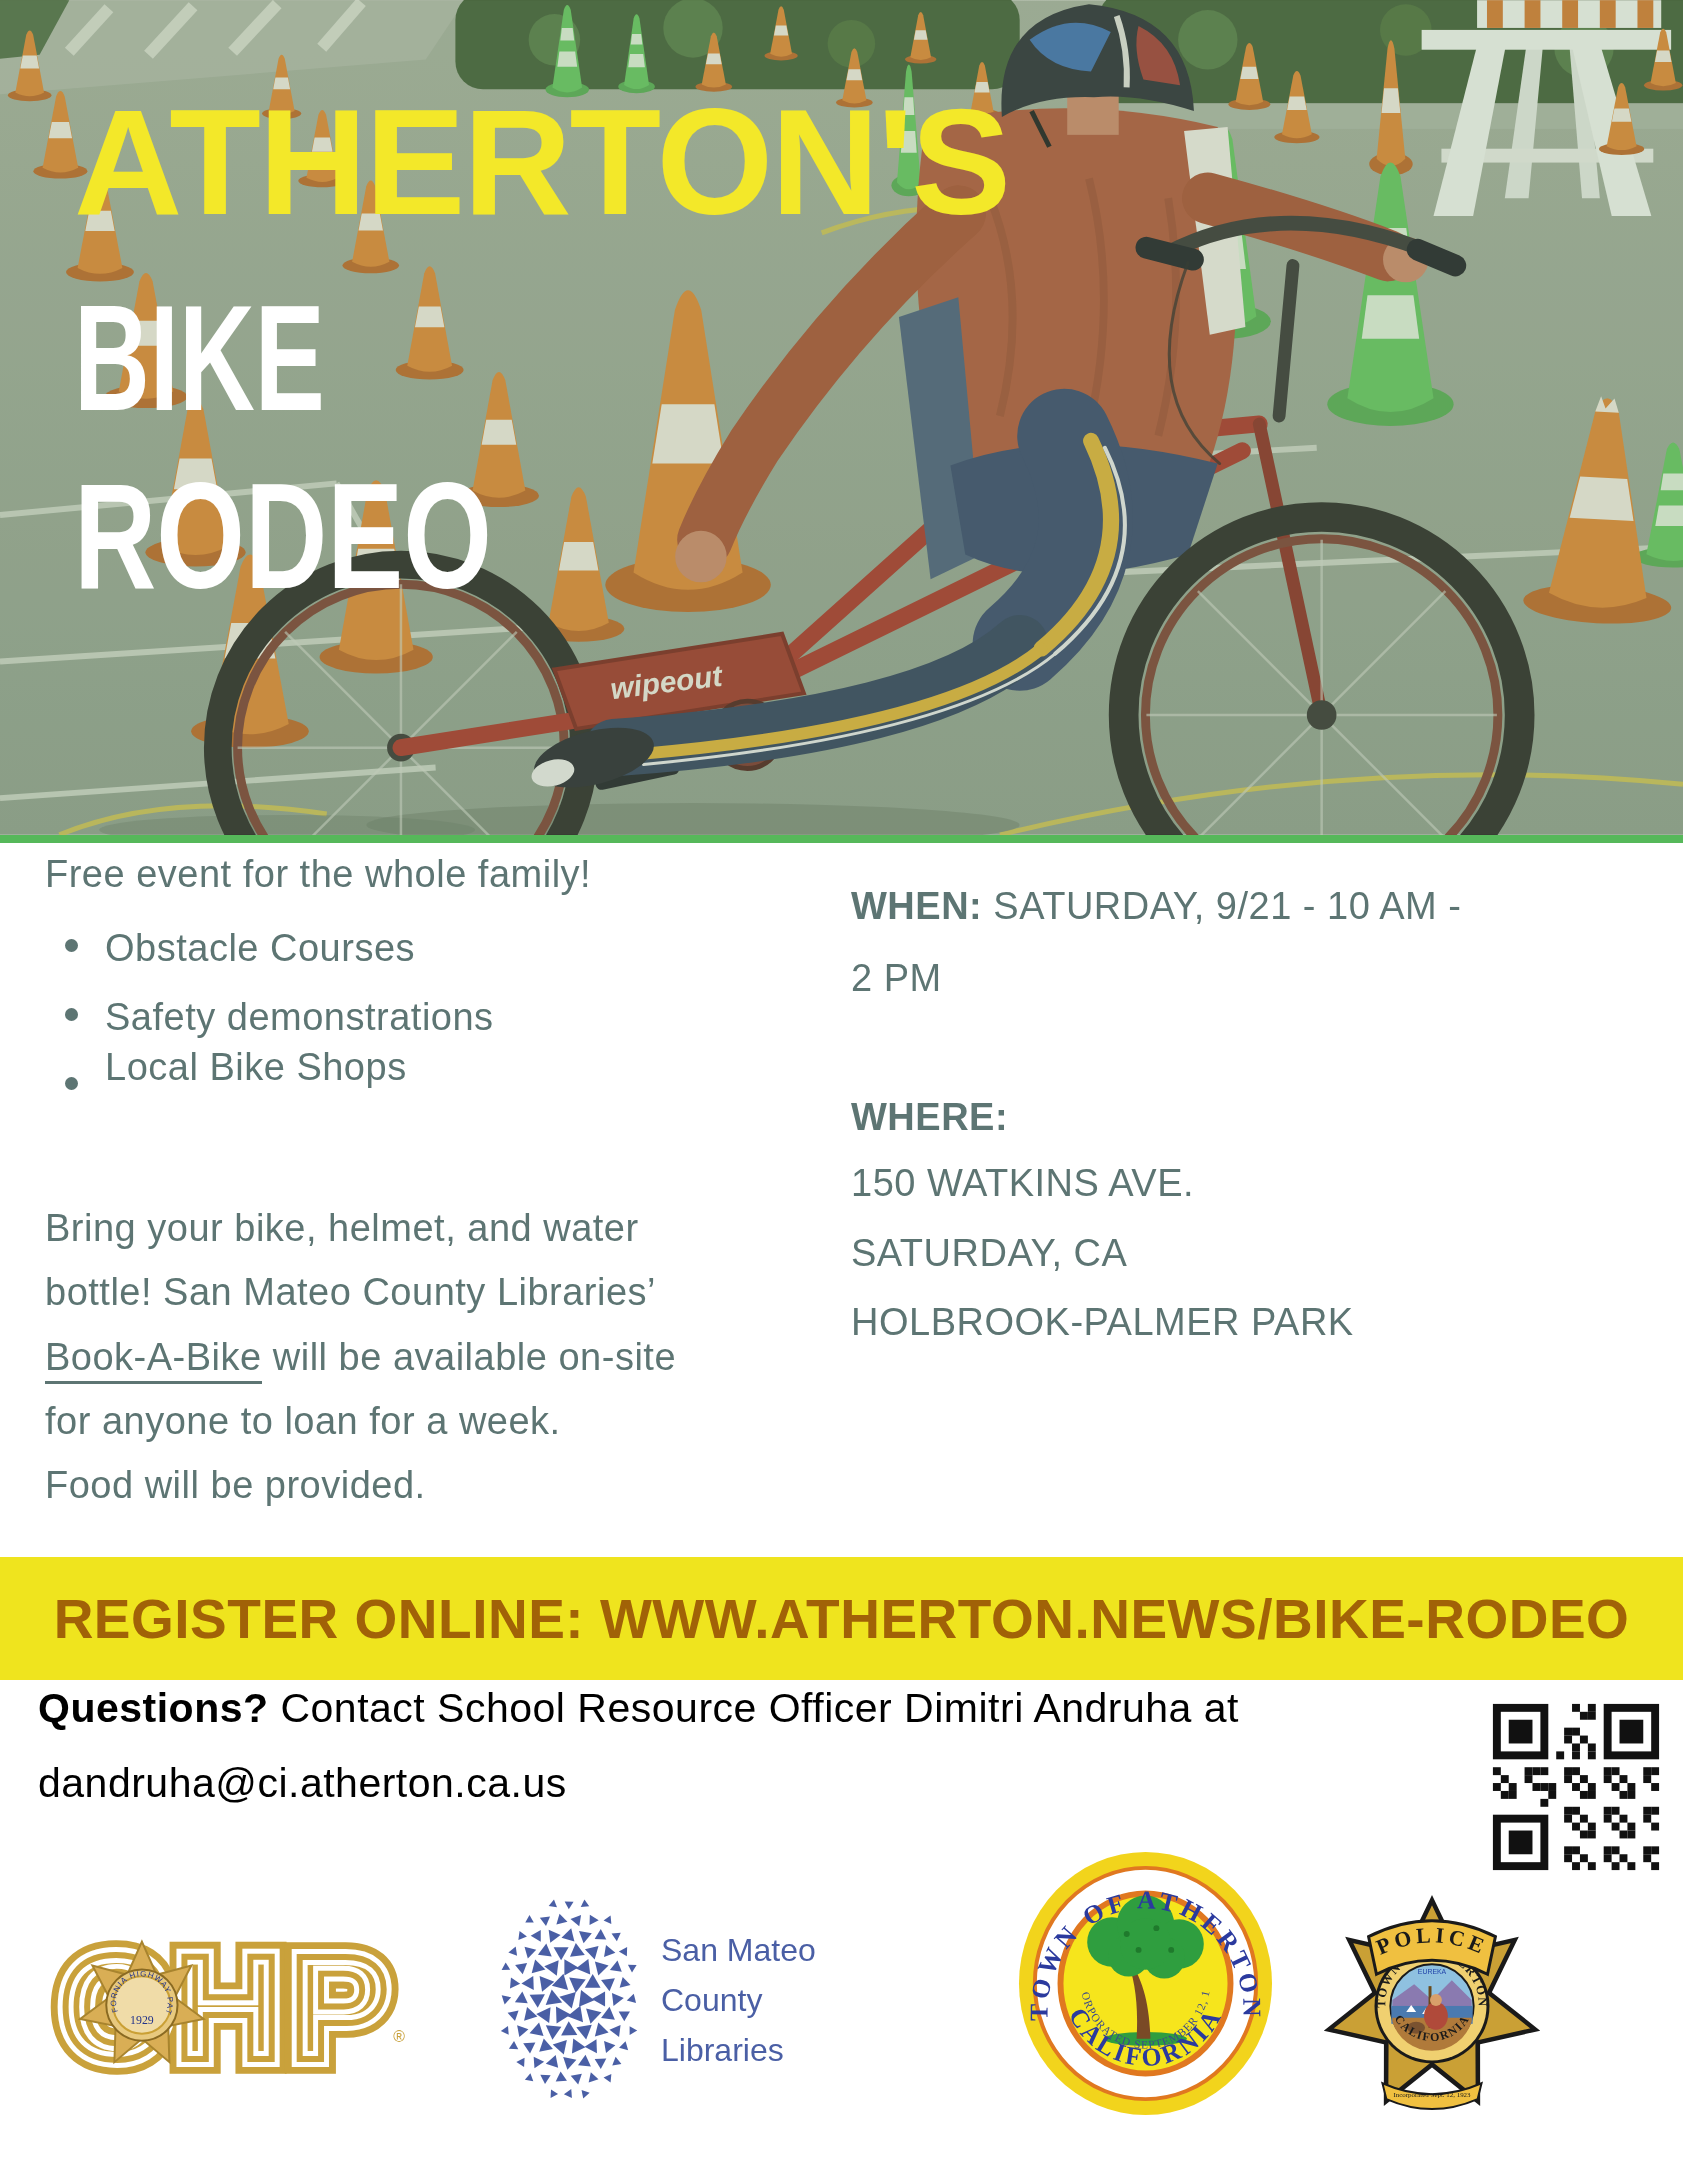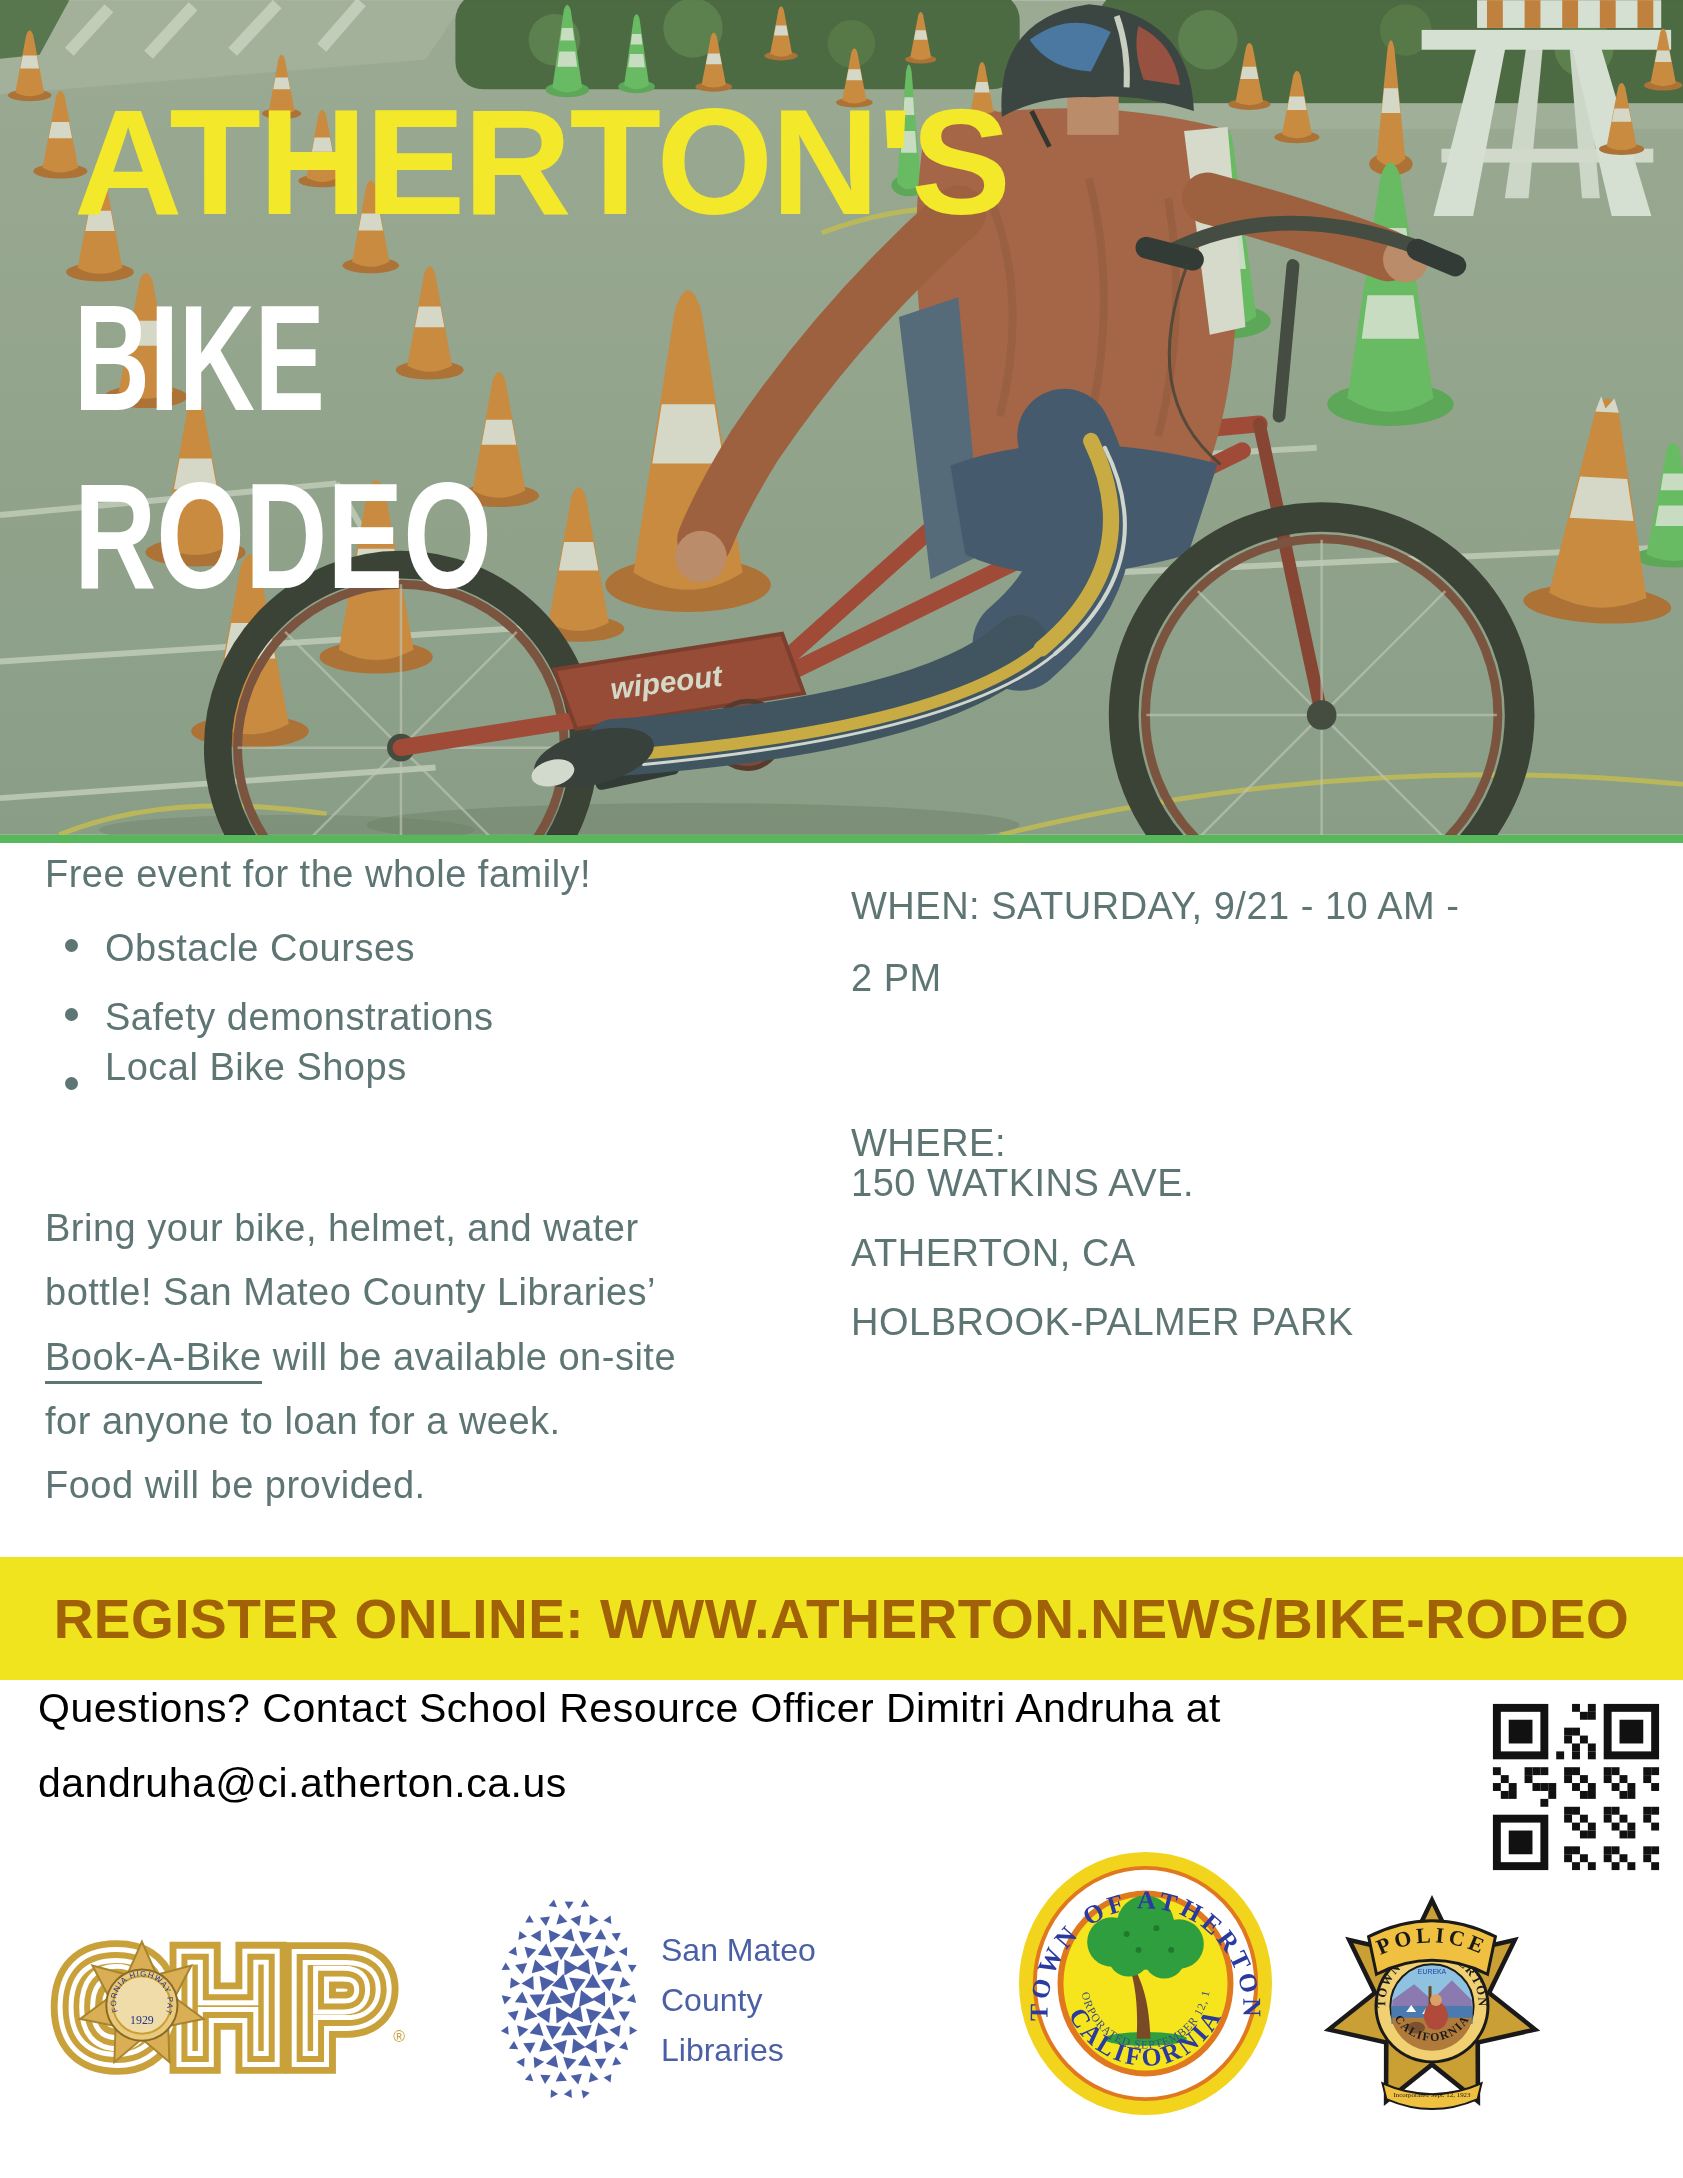--- a/index.html
+++ b/index.html
@@ -10,21 +10,21 @@
   #photo{left:0;top:0;width:1683px;height:835px;}
   
   .title{font-weight:bold;line-height:1;white-space:nowrap;transform-origin:left top;}
   #title1{left:74px;top:87px;font-size:150px;color:#f3e829;letter-spacing:-2px;}
   #title2{left:74px;top:283px;font-size:150px;color:#ffffff;transform:scaleX(.70);}
   #title3{left:74px;top:461px;font-size:150px;color:#ffffff;transform:scaleX(.76);}
   
   #rule{left:0;top:835px;width:1683px;height:8px;background:#56b85a;}
   
   .body-text{color:#5d7573;font-size:38px;line-height:1.25;white-space:nowrap;letter-spacing:0.5px;}
-  .bold{font-weight:normal;margin-top:26px;}
+  .bold{font-weight:bold;}
   .dot{width:13px;height:13px;border-radius:50%;background:#5d7573;}
   .ul{border-bottom:3px solid #5d7573;padding-bottom:3px;}
   
   #banner{left:0;top:1557px;width:1683px;height:123px;background:#efe41e;
           display:flex;align-items:center;justify-content:center;}
   #banner .txt{color:#a16207;font-size:55px;font-weight:bold;letter-spacing:0.5px;white-space:nowrap;}
   
   .qline{color:#000000;font-size:41px;white-space:nowrap;letter-spacing:0.5px;}
   
   .smcl-line{color:#4a5fa5;font-size:32px;line-height:50px;white-space:nowrap;}
@@ -266,21 +266,21 @@
 <div class="abs body-text" style="left:45px;top:1205px;">Bring your bike, helmet, and water</div>
 <div class="abs body-text" style="left:45px;top:1269px;">bottle!  San Mateo County Libraries’</div>
 <div class="abs body-text" style="left:45px;top:1334px;"><span class="ul">Book-A-Bike</span><span> will be available on-site</span></div>
 <div class="abs body-text" style="left:45px;top:1398px;">for anyone to loan for a week.</div>
 <div class="abs body-text" style="left:45px;top:1462px;">Food will be provided.</div>
 
 <div class="abs body-text" style="left:851px;top:883px;"><span class="bold">WHEN:</span><span> SATURDAY, 9/21  - 10 AM -</span></div>
 <div class="abs body-text" style="left:851px;top:955px;">2 PM</div>
 <div class="abs body-text bold" style="left:851px;top:1094px;">WHERE:</div>
 <div class="abs body-text" style="left:851px;top:1160px;">150 WATKINS AVE.</div>
-<div class="abs body-text" style="left:851px;top:1230px;">ATHERTON, CA</div>
+<div class="abs body-text" style="left:851px;top:1230px;">SATURDAY, CA</div>
 <div class="abs body-text" style="left:851px;top:1299px;">HOLBROOK-PALMER PARK</div>
 
 <div class="abs" id="banner">
   <div class="txt">REGISTER ONLINE: WWW.ATHERTON.NEWS/BIKE-RODEO</div>
 </div>
 
 <div class="abs qline" style="left:38px;top:1685px;"><span class="bold">Questions?</span><span> Contact School Resource Officer Dimitri Andruha at</span></div>
 <div class="abs qline" style="left:38px;top:1760px;">dandruha@ci.atherton.ca.us</div>
 
 <svg class="abs" style="left:1485px;top:1696px;" width="182" height="182" viewBox="0 0 184 184">

